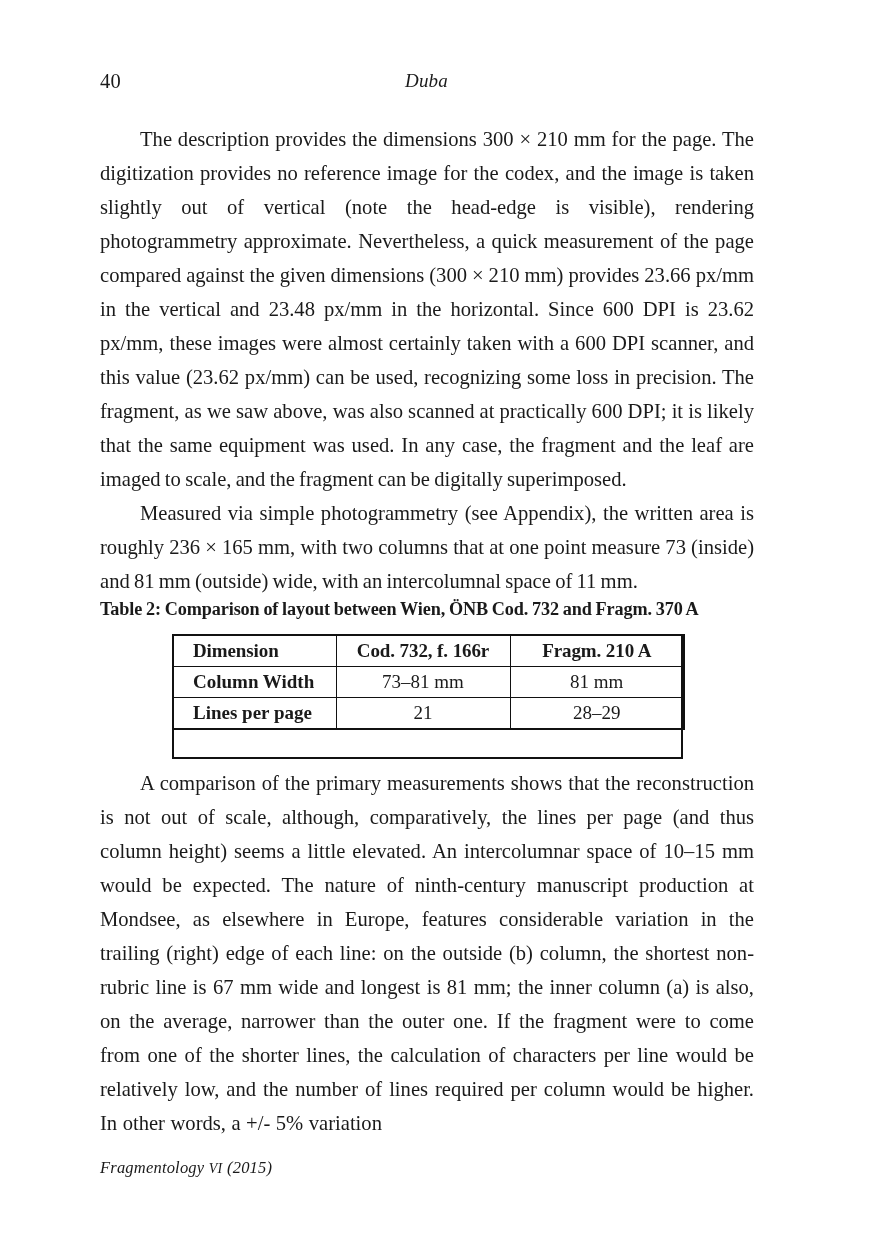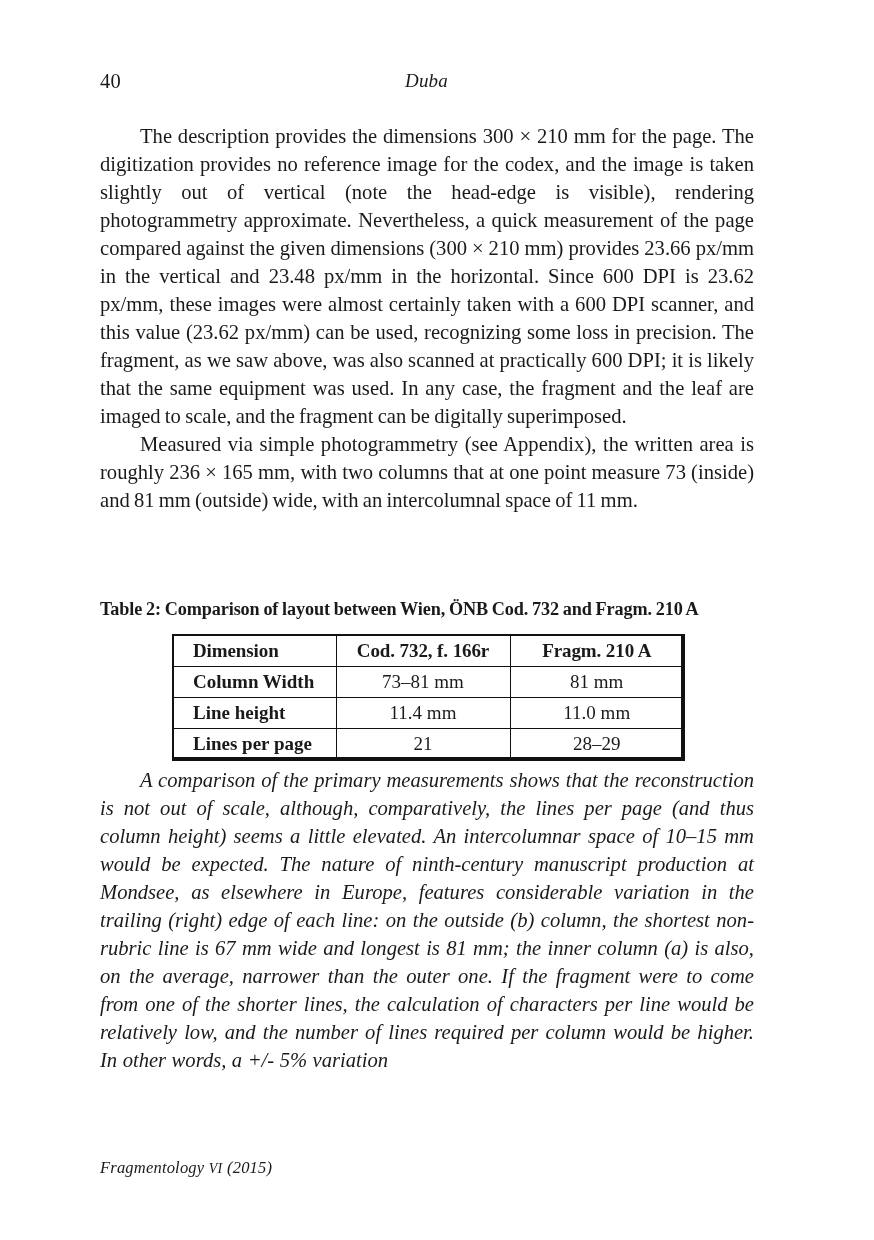--- a/index.html
+++ b/index.html
@@ -55,21 +55,21 @@
   
   .textblock {
     position: absolute;
     left: 100px;
     top: 122px;
     width: 654px;
   }
   p.para {
     margin: 0;
     font-size: 20.6px;
-    line-height: 28px;
+    line-height: 34px;
     text-align: justify;
     text-indent: 40px;
     word-spacing: -0.15px;
     font-feature-settings: "onum" 1;
     font-variant-numeric: oldstyle-nums;
     -webkit-hyphens: none;
     hyphens: none;
   }
   p.para.tight { word-spacing: -0.9px; }
   p.para.loose { word-spacing: 0.35px; }
@@ -164,21 +164,21 @@
   <div class="runhead">
     <div class="folio">40</div>
     <div class="runhead-title">Duba</div>
   </div>
 
   <div class="textblock">
     <p class="para tight">The description provides the dimensions 300 × 210 mm for the page. The digitization provides no reference image for the codex, and the image is taken slightly out of vertical (note the head-edge is visible), rendering photogrammetry approximate. Nevertheless, a quick measurement of the page compared against the given dimensions (300 × 210 mm) provides 23.66 px/mm in the vertical and 23.48 px/mm in the horizontal. Since 600 DPI is 23.62 px/mm, these images were almost certainly taken with a 600 DPI scanner, and this value (23.62 px/mm) can be used, recognizing some loss in precision. The fragment, as we saw above, was also scanned at practically 600 DPI; it is likely that the same equipment was used. In any case, the fragment and the leaf are imaged to scale, and the fragment can be digitally superimposed.</p>
     <p class="para tight">Measured via simple photogrammetry (see Appendix), the written area is roughly 236 × 165 mm, with two columns that at one point measure 73 (inside) and 81 mm (outside) wide, with an intercolumnal space of 11 mm.</p>
   </div>
 
-  <div class="table-caption">Table 2: Comparison of layout between Wien, ÖNB Cod. 732 and Fragm. 210 A</div>
+  <div class="table-caption">Table 2: Comparison of layout between Wien, ÖNB Cod. 732 and Fragm. 370 A</div>
 
   <div class="table-wrap">
     <table class="layout-table">
       <colgroup>
         <col class="c1">
           <col class="c2">
           <col class="c3">
       </colgroup>
       <thead>
         <tr>
@@ -187,35 +187,30 @@
           <th class="h3">Fragm. 210 A</th>
         </tr>
       </thead>
       <tbody>
         <tr>
           <td class="label">Column Width</td>
           <td class="val">73–81 mm</td>
           <td class="val">81 mm</td>
         </tr>
         <tr>
-          <td class="label">Line height</td>
-          <td class="val">11.4 mm</td>
-          <td class="val">11.0 mm</td>
-        </tr>
-        <tr>
           <td class="label">Lines per page</td>
           <td class="val">21</td>
           <td class="val">28–29</td>
         </tr>
       </tbody>
     </table>
     <div class="table-frame"></div>
   </div>
 
-  <div class="textblock" style="top: 766px; font-style: italic;">
+  <div class="textblock" style="top: 766px;">
     <p class="para loose">A comparison of the primary measurements shows that the reconstruction is not out of scale, although, comparatively, the lines per page (and thus column height) seems a little elevated. An intercolumnar space of 10–15 mm would be expected. The nature of ninth-century manuscript production at Mondsee, as elsewhere in Europe, features considerable variation in the trailing (right) edge of each line: on the outside (b) column, the shortest non-rubric line is 67 mm wide and longest is 81 mm; the inner column (a) is also, on the average, narrower than the outer one. If the fragment were to come from one of the shorter lines, the calculation of characters per line would be relatively low, and the number of lines required per column would be higher. In other words, a +/- 5% variation</p>
   </div>
 
   <div class="footer">
     <span>Fragmentology</span><span>&nbsp;</span><span class="smallcap">VI</span><span>&nbsp;</span><span>(2015)</span>
   </div>
 
 </div>
 
 </body></html>

